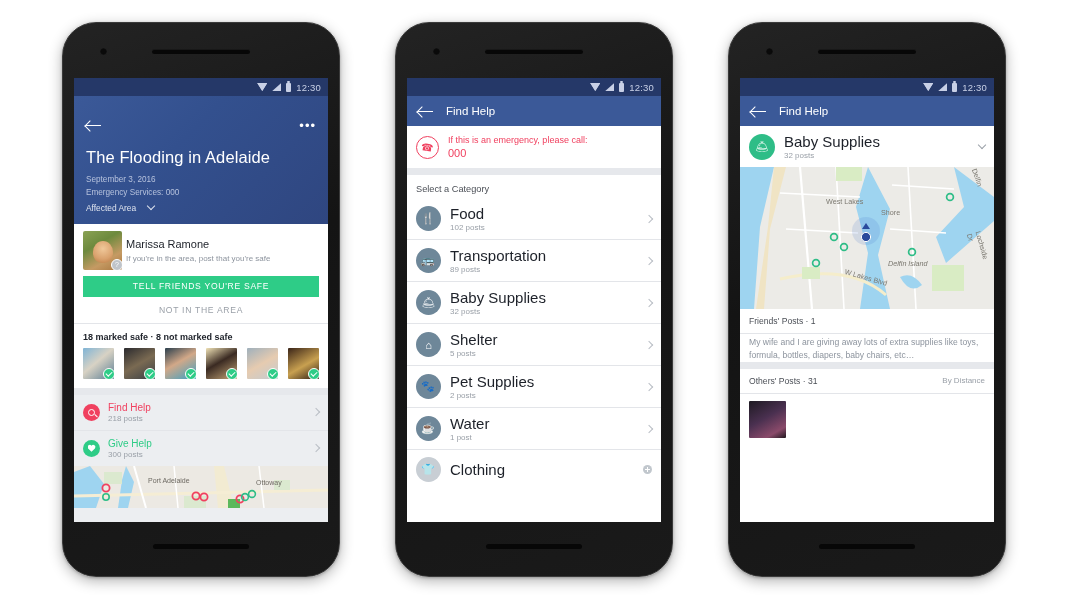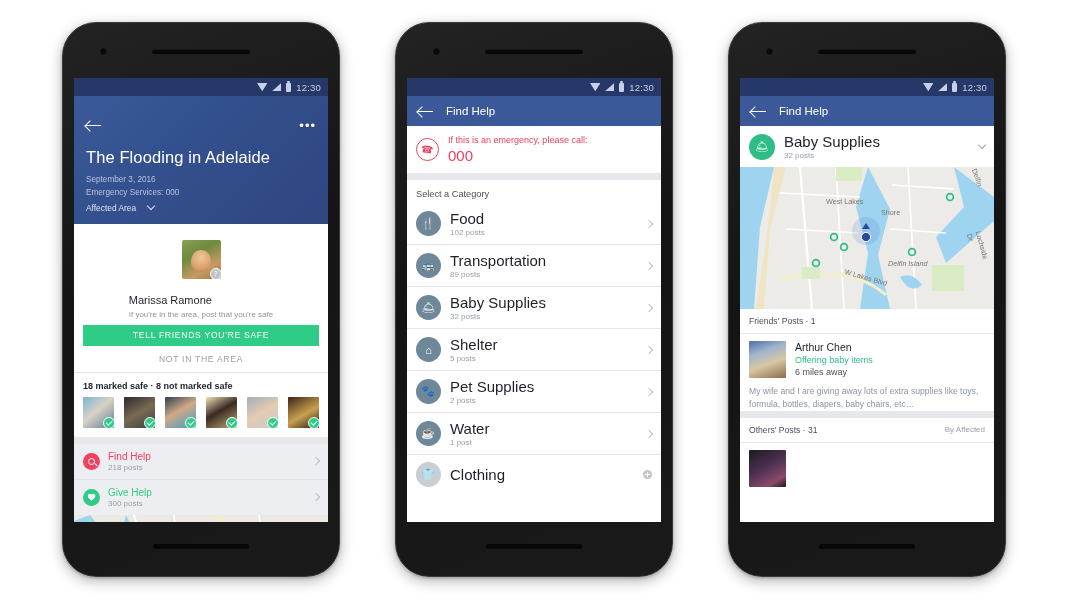--- a/index.html
+++ b/index.html
@@ -68,21 +68,21 @@
   .hero-title { color:#fff; font-size:16.5px; font-weight:400; letter-spacing:.1px; }
   .hero-sub { color:#b6c2dd; font-size:8.2px; margin-top:7px; line-height:1.45; }
   .hero-area { color:#dfe4ef; font-size:8.4px; margin-top:4px; display:flex; align-items:center; gap:12px; }
   .chev-d { width:6px;height:6px;border-right:1.2px solid #dfe4ef;border-bottom:1.2px solid #dfe4ef;transform:rotate(45deg);margin-top:-3px;}
 
   
   .card { background:#fff; }
   .divider { height:1px; background:#e3e5e9; }
   .gap { height:7px; background:#e6e8ec; }
 
-  .userrow { display:flex; align-items:center; gap:15px; padding:16px 9px 6px;flex-direction:column; }
+  .userrow { display:flex; align-items:center; gap:4px; padding:7px 9px 6px; }
   .avatar {
     width:39px;height:39px;border-radius:2px;flex:0 0 auto;position:relative;
     background:linear-gradient(150deg,#8aa254 0%,#6d8a3e 35%,#c59a63 70%,#a8763f 100%);
     overflow:hidden;
   }
   .avatar::after{
     content:"";position:absolute;left:50%;top:26%;transform:translateX(-50%);
     width:20px;height:22px;border-radius:50% 50% 44% 44%;
     background:radial-gradient(circle at 50% 35%,#f0c89a 0%,#d9a16d 60%,#b87a42 100%);
   }
@@ -127,21 +127,21 @@
 
   
   .minimap { height:42px; position:relative; background:#ece9e3; overflow:hidden; }
   .mapname { position:absolute; font-size:7px; color:#6e6a63; }
 
   
   .emerg { display:flex; align-items:center; gap:9px; padding:9px; background:#fff; }
   .phonecirc { width:23px;height:23px;border-radius:50%;border:1.3px solid #f0405f;display:flex;align-items:center;justify-content:center;flex:0 0 auto; }
   .phonegl { font-size:10px; color:#f0405f; transform:rotate(8deg); }
   .emerg-t { font-size:9px; color:#f0405f; }
-  .emerg-n { font-size:15px; color:#f0405f; margin-top:2px; }
+  .emerg-n { font-size:11px; color:#f0405f; margin-top:2px; }
   .sechead { font-size:9.2px; color:#4b4f56; padding:9px 9px 4px; }
 
   .catrow { display:flex; align-items:center; gap:9px; padding:7px 9px; background:#fff; }
   .catico { width:25px;height:25px;border-radius:50%;background:#6e8799;flex:0 0 auto;display:flex;align-items:center;justify-content:center;color:#fff;font-size:11px; }
   .catico.faded { background:#c8ced4; }
   .catname { font-size:15px; color:#1d2129; }
   .catsub { font-size:8px; color:#9aa0a8; margin-top:1px; }
   .plusbtn { margin-left:auto; width:9px;height:9px;border-radius:50%;background:#c1c7cd;position:relative; }
   .plusbtn::before,.plusbtn::after{content:"";position:absolute;background:#fff;}
   .plusbtn::before{left:2px;top:4px;width:5px;height:1px;}
@@ -456,35 +456,27 @@
         <span class="maplbl" style="left:104px;top:106px;transform:rotate(16deg);">W Lakes Blvd</span>
         <span class="maplbl" style="left:222px;top:72px;transform:rotate(74deg);">Lochside Dr</span>
         <span class="maplbl" style="left:228px;top:6px;transform:rotate(70deg);">Delfin</span>
       </div>
 
       <div class="posthead">
         <span>Friends' Posts · 1</span>
       </div>
       <div class="divider"></div>
 
-      <div class="post">
-        <span class="thumb"></span>
-        <span>
-          <span class="pname" style="display:block">Arthur Chen</span>
-          <span class="poffer" style="display:block">Offering baby items</span>
-          <span class="pdist" style="display:block">6 miles away</span>
-        </span>
-      </div>
       <div class="pbody">My wife and I are giving away lots of extra supplies like toys, formula, bottles, diapers, baby chairs, etc…</div>
 
       <div class="gap"></div>
 
       <div class="posthead">
         <span>Others' Posts · 31</span>
-        <span class="right">By Affected</span>
+        <span class="right">By Distance</span>
       </div>
       <div class="divider"></div>
 
       <div class="post">
         <span class="thumb dk"></span>
       </div>
     </div>
   </div>
 
 </div>

